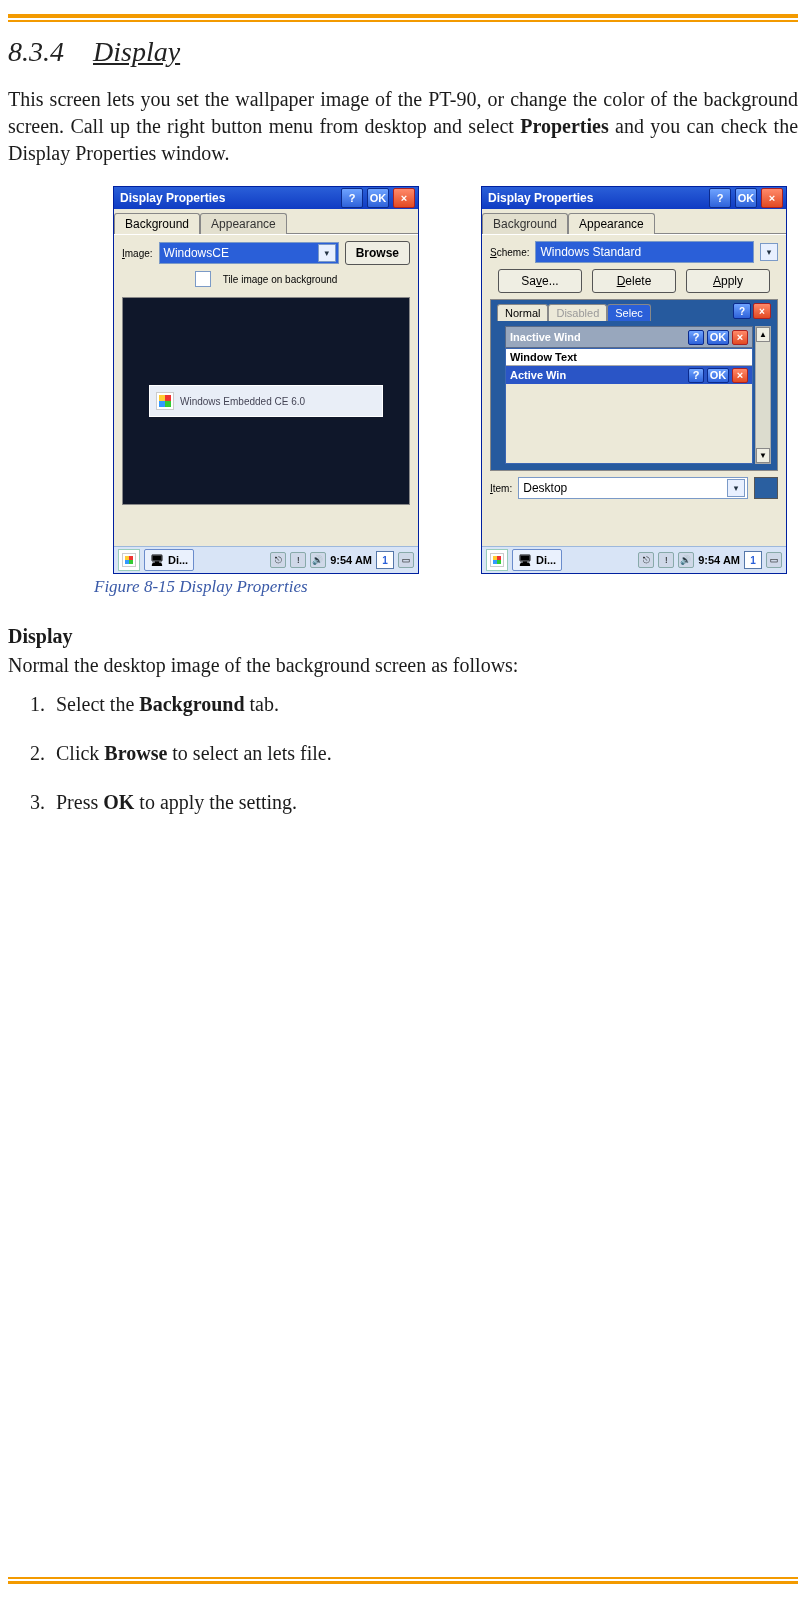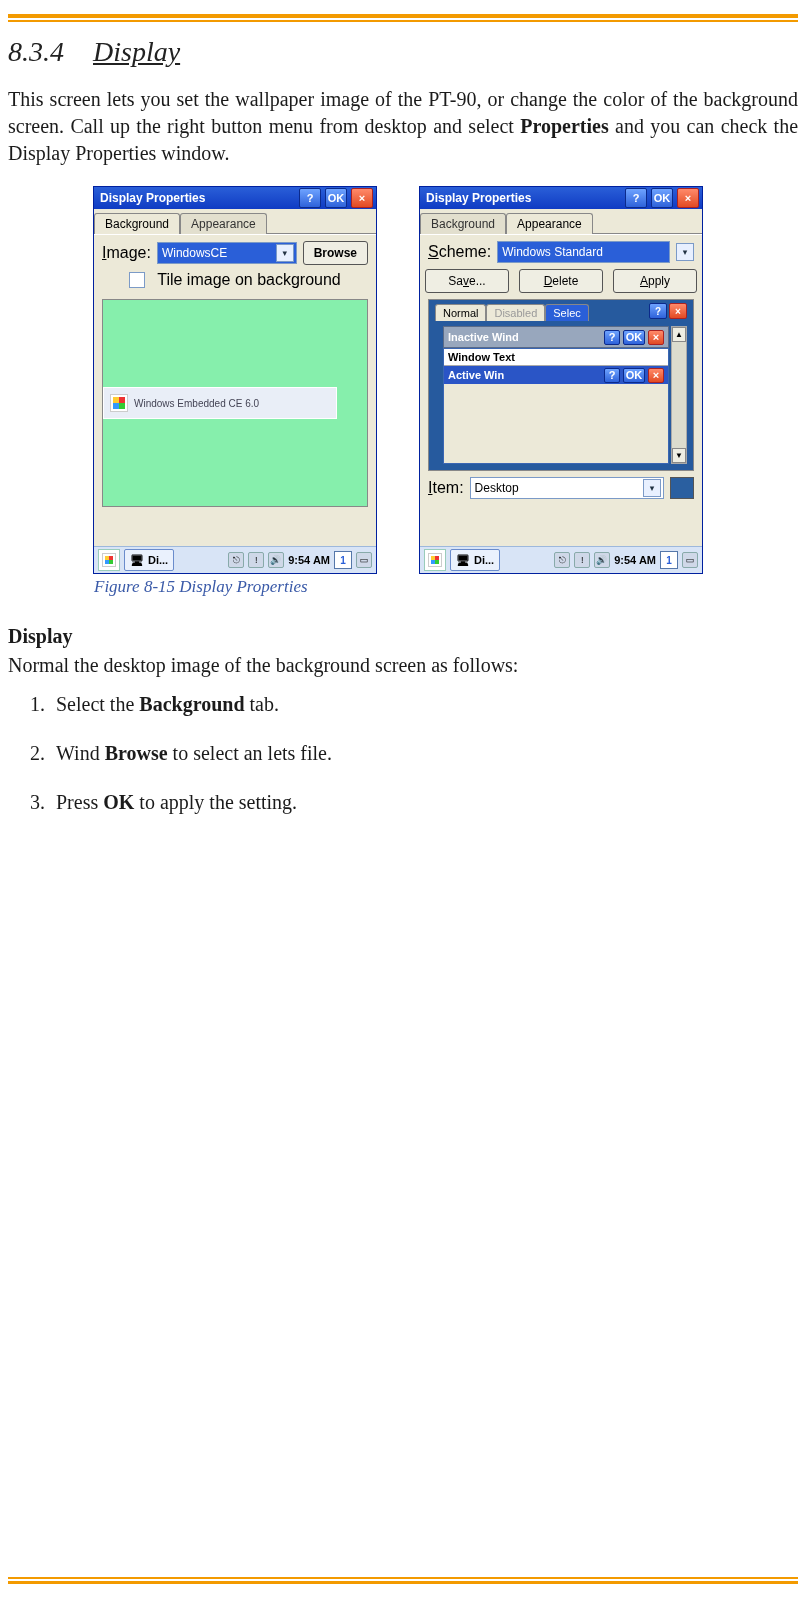--- a/index.html
+++ b/index.html
@@ -45,24 +45,25 @@
   .fig-caption{
     font-style:italic;color:#3a5aa8;font-family:"Times New Roman",serif;
     font-size:17px;margin:4px 0 28px 86px;
   }
   .subhead{font-weight:bold;margin:0 0 4px 0}
   ol.steps{margin:14px 0 0 0;padding-left:42px}
   ol.steps li{margin:0 0 26px 0;padding-left:6px}
 
   
   .ce-window{
-    width:282px;
+    width:304px;
     font-family:Tahoma,Arial,sans-serif;
     font-size:12px;color:#000;
     box-shadow:0 0 0 1px #00209f;
+    margin-left:20px;
   }
   .ce-titlebar{
     height:22px;
     background:linear-gradient(#2a5fd8,#0f3bc3);
     display:flex;align-items:center;gap:4px;
     padding:0 3px 0 6px;color:#fff;font-weight:bold;
   }
   .ce-titlebar .title{flex:1;font-size:12px}
   .ce-tbtn{
     width:20px;height:18px;border:1px solid #0b2a8c;
@@ -77,21 +78,21 @@
     background:#ece9d8;border-radius:3px 3px 0 0;font-size:12px;
   }
   .ce-tab.inactive{background:#e2dfce;color:#333}
   .ce-tabfill{flex:1;border-bottom:1px solid #888}
   .ce-body{
     background:#ece9d8;border-top:1px solid #fff;
     padding:6px 8px 8px 8px;height:312px;box-sizing:border-box;
     position:relative;
   }
   .ce-row{display:flex;align-items:center;gap:6px;margin-bottom:6px}
-  .ce-label{font-size:16px}
+  .ce-label{font-size:10px}
   .ce-label .u{text-decoration:underline}
   .ce-select{
     flex:1;height:20px;border:1px solid #7b9ac7;background:#fff;
     display:flex;align-items:center;justify-content:space-between;
     padding:0 2px 0 4px;font-size:12px;
   }
   .ce-select.sel{background:#2a5fd8;color:#fff}
   .ce-dd{
     width:16px;height:16px;border:1px solid #7b9ac7;background:#e8f0ff;
     display:flex;align-items:center;justify-content:center;font-size:9px;color:#234
@@ -99,22 +100,22 @@
   .ce-btn{
     height:22px;padding:0 10px;border:1px solid #555;background:#efeee3;
     border-radius:3px;font-size:12px;font-weight:bold;
     display:inline-flex;align-items:center;justify-content:center;
   }
   .ce-check{
     width:14px;height:14px;border:1px solid #7b9ac7;background:#fff;
     display:inline-block;margin-right:6px;vertical-align:middle;
   }
   .ce-wall{
-    margin-top:10px;height:206px;background:#86efac;
-    border:1px solid #888;display:flex;align-items:center;
+    margin-top:10px;height:206px;background:#0f172a;
+    border:1px solid #888;display:flex;align-items:center;justify-content:center;
   }
   .ce-wallstrip{
     width:220px;height:30px;background:#e9eef7;border:1px solid #fff;
     display:flex;align-items:center;gap:6px;padding:0 6px;font-size:10px;color:#445
   }
   .flag{width:16px;height:16px;background:#fff;border:1px solid #ccc;position:relative}
   .flag::before{content:"";position:absolute;inset:2px;background:
     conic-gradient(#e33 0 25%,#3c3 0 50%,#39f 0 75%,#fc3 0 100%)}
 
   
@@ -348,21 +349,21 @@
   <div class="fig-caption">Figure 8-15 Display Properties</div>
 
   <p class="subhead">Display</p>
   <p class="body" style="margin-bottom:8px">Normal the desktop image of the background screen as follows:</p>
 
   <ol class="steps">
     <li>
       <span>Select the </span><b>Background</b><span> tab.</span>
     </li>
     <li>
-      <span>Wind </span><b>Browse</b><span> to select an lets file.</span>
+      <span>Click </span><b>Browse</b><span> to select an lets file.</span>
     </li>
     <li>
       <span>Press </span><b>OK</b><span> to apply the setting.</span>
     </li>
   </ol>
 </div>
 
 <div class="footer">
   <div class="frule1"></div>
   <div class="frule2"></div>

